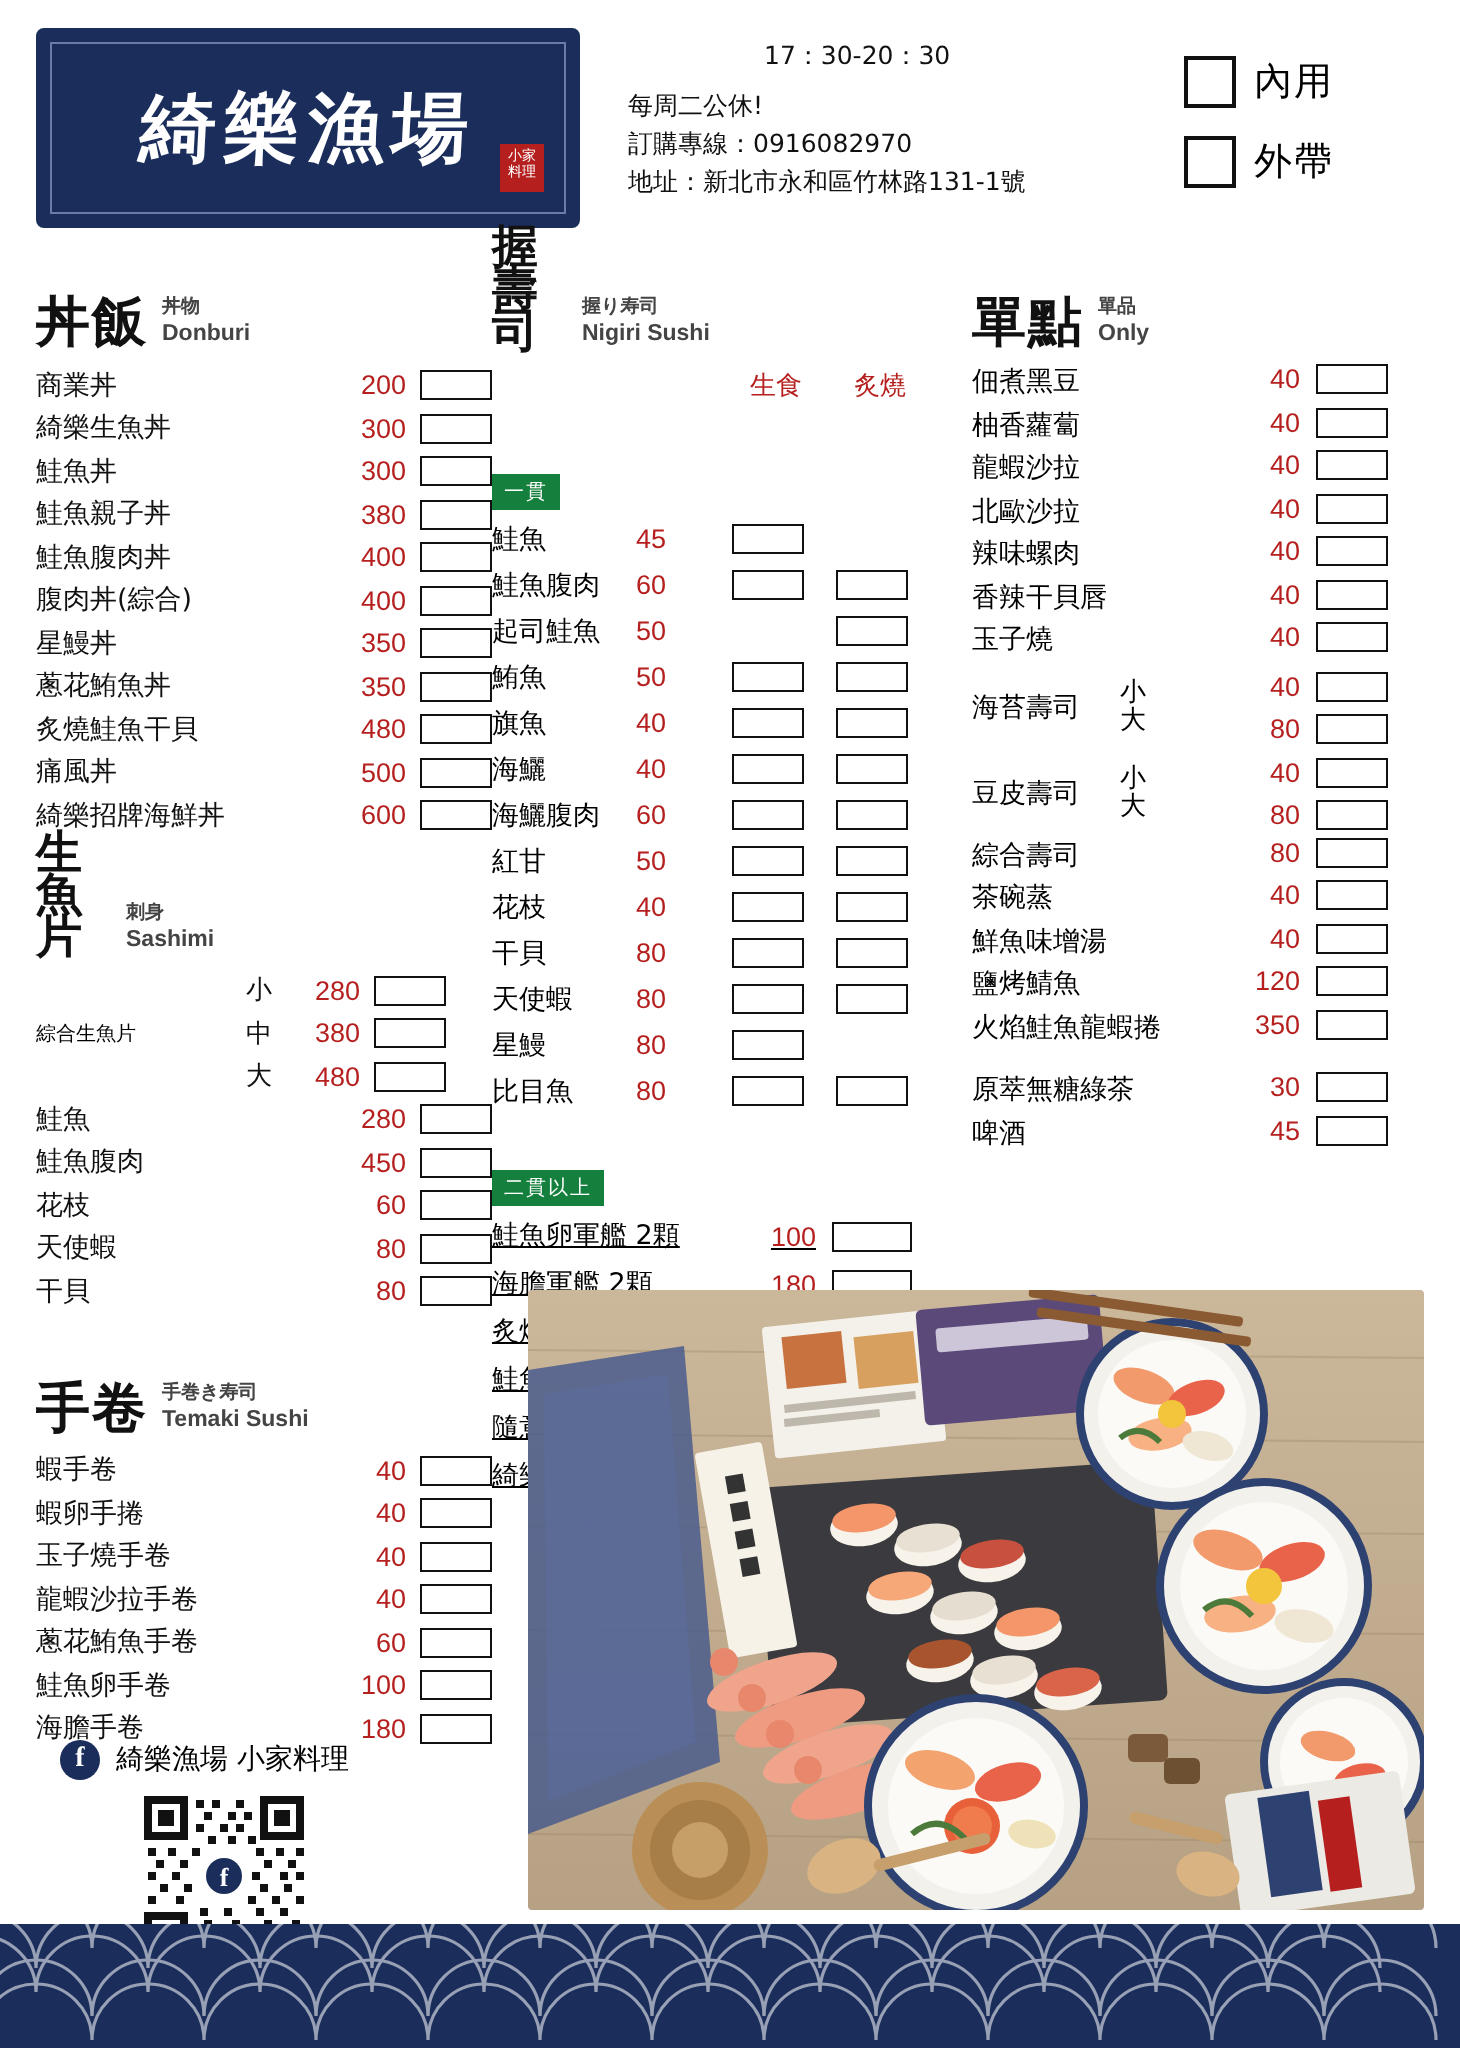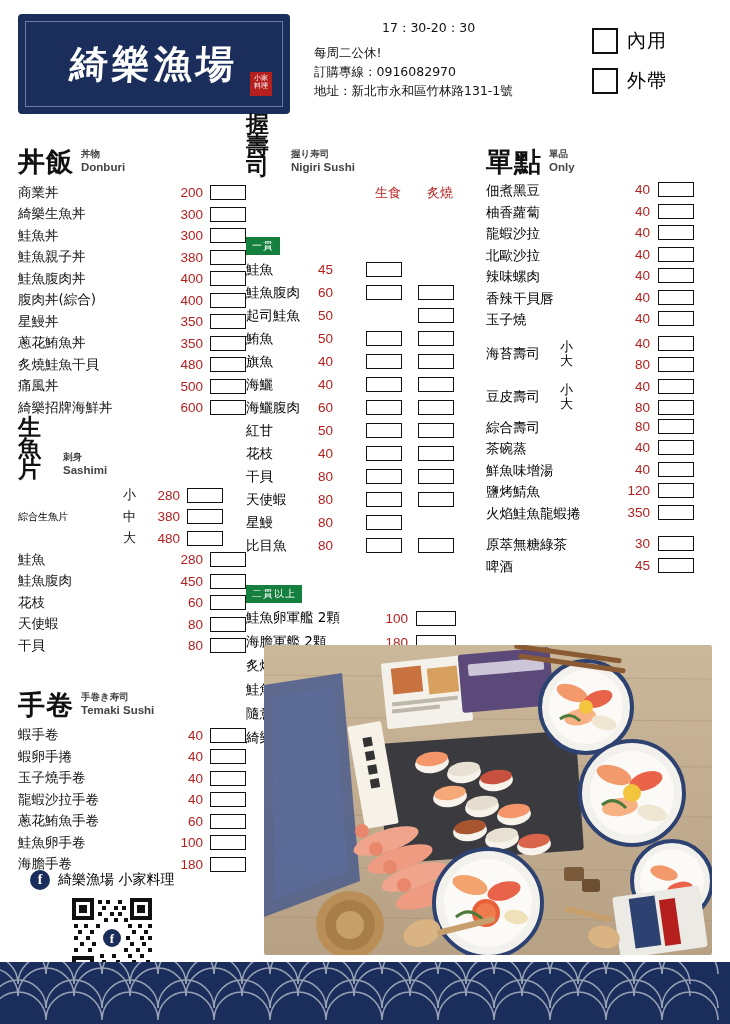--- a/index.html
+++ b/index.html
@@ -201,21 +201,21 @@
     align-items: center;
     height: 23px;
     font-size: 13.5px;
     font-family: "DejaVu Sans", sans-serif;
   }
   .nrow .nm { width: 72px; white-space: nowrap; }
   .nrow .pr { width: 40px; color: #b5201f; text-align: left; font-family: "Liberation Sans", sans-serif; }
   .nrow .cell { width: 52px; display: flex; justify-content: center; }
   .nrow .cell .wbox { width: 36px; height: 15px; }
 
-  .nrow2 { display: flex; align-items: center; height: 24px; font-size: 13.5px; font-family: "DejaVu Sans", sans-serif; }
+  .nrow2 { display: flex; align-items: center; height: 24px; font-size: 13.5px; font-family: "DejaVu Sans", sans-serif; text-decoration: underline; }
   .nrow2 .nm { width: 120px; white-space: nowrap; }
   .nrow2 .pr { width: 42px; color: #b5201f; text-align: right; margin-right: 8px; font-family: "Liberation Sans", sans-serif; }
 
   
   .c3row { display: flex; align-items: flex-start; height: 21.5px; font-size: 13.5px; font-family: "DejaVu Sans", sans-serif; }
   .c3row .nm { width: 120px; white-space: nowrap; }
   .c3row .pr { width: 44px; color: #b5201f; text-align: right; margin-right: 8px; font-family: "Liberation Sans", sans-serif; }
   .c3pair { display: flex; align-items: center; height: 43px; font-size: 13.5px; font-family: "DejaVu Sans", sans-serif; }
   .c3pair .nm { width: 74px; white-space: nowrap; }
   .c3pair .sizes { width: 46px; font-size: 13px; line-height: 14px; }

